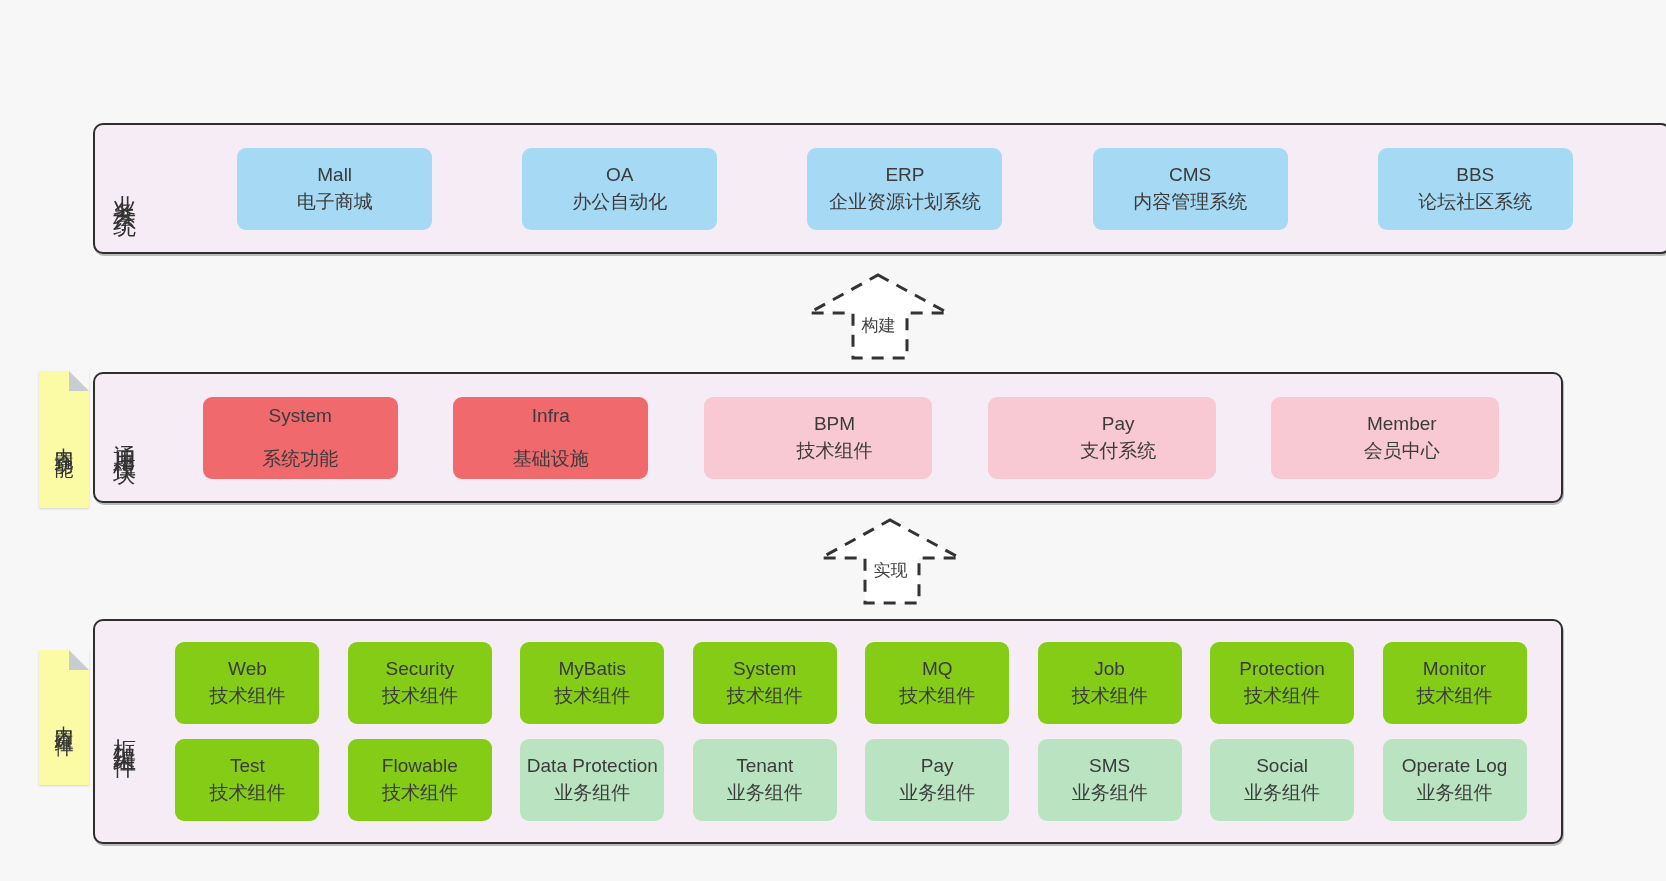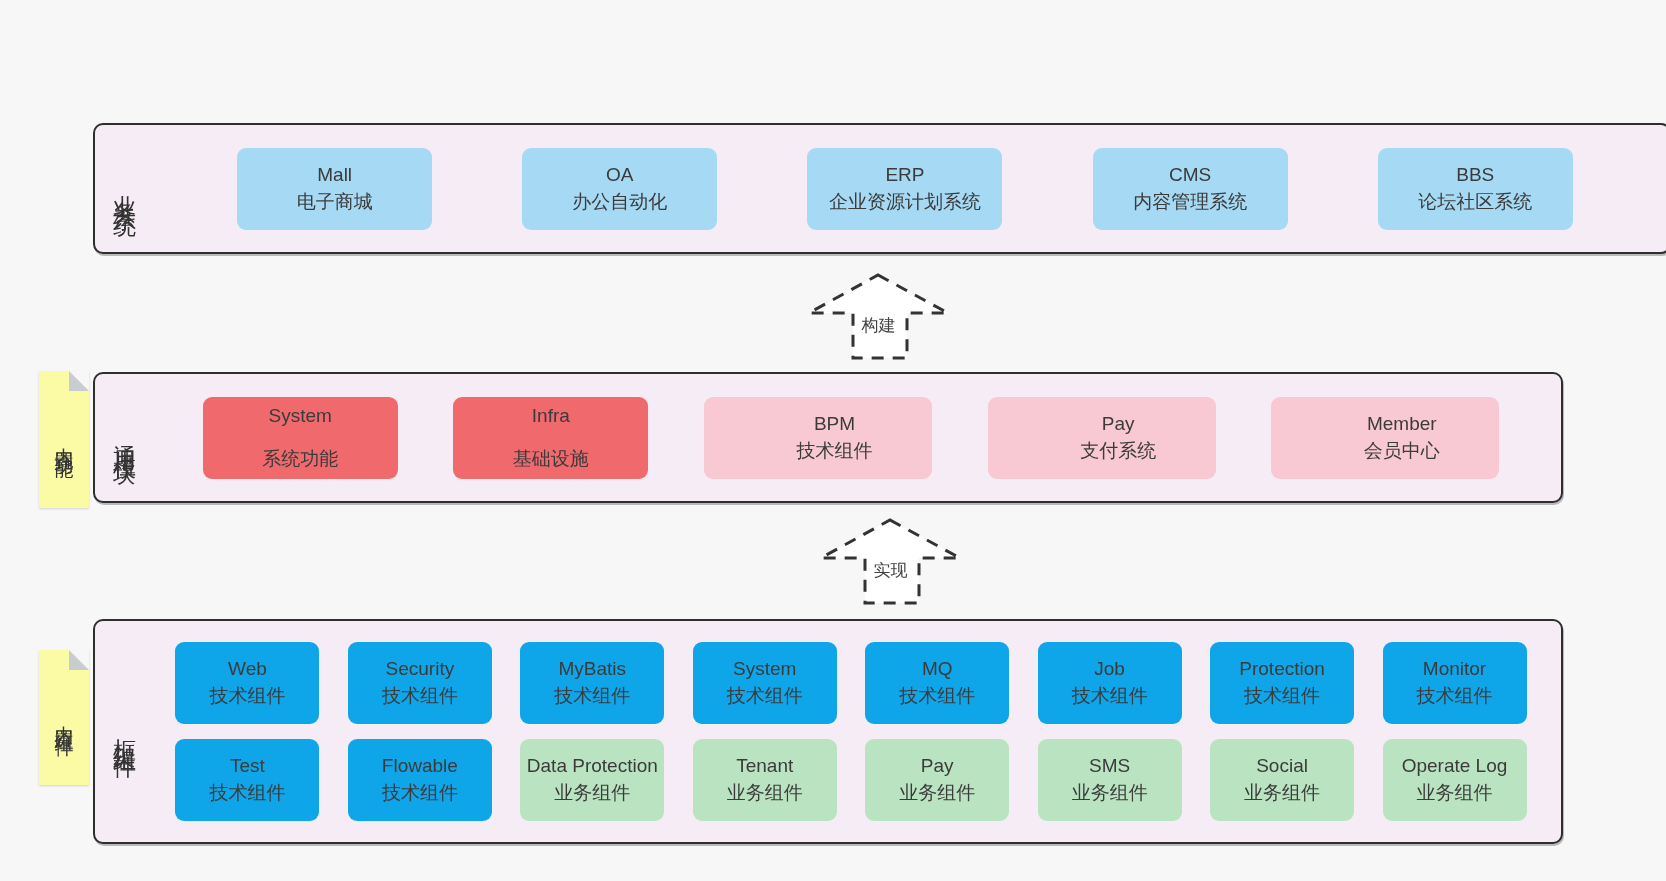--- a/index.html
+++ b/index.html
@@ -69,21 +69,21 @@
     text-align:center;
     color:#3b3b3b;
     font-size:19px;
     line-height:1.42;
   }
   .wide  { width:195px; height:82px; }
   .small { width:144px; height:82px; }
   .blue   { background:#a6d9f4; }
   .red    { background:#f0696d;gap:16px; }
   .pink   { background:#f9c9d3;padding-left:33px; }
-  .gdark  { background:#0ea5e9; }
+  .gdark  { background:#84cc16; }
   .glight { background:#bae4c1; }
 
   
   .arrow { position:absolute; width:145px; height:90px; }
   .arrow-label {
     position:absolute;
     top:42px; left:50%;
     transform:translateX(-50%);
     background:#ffffff;
     padding:0 3px;

